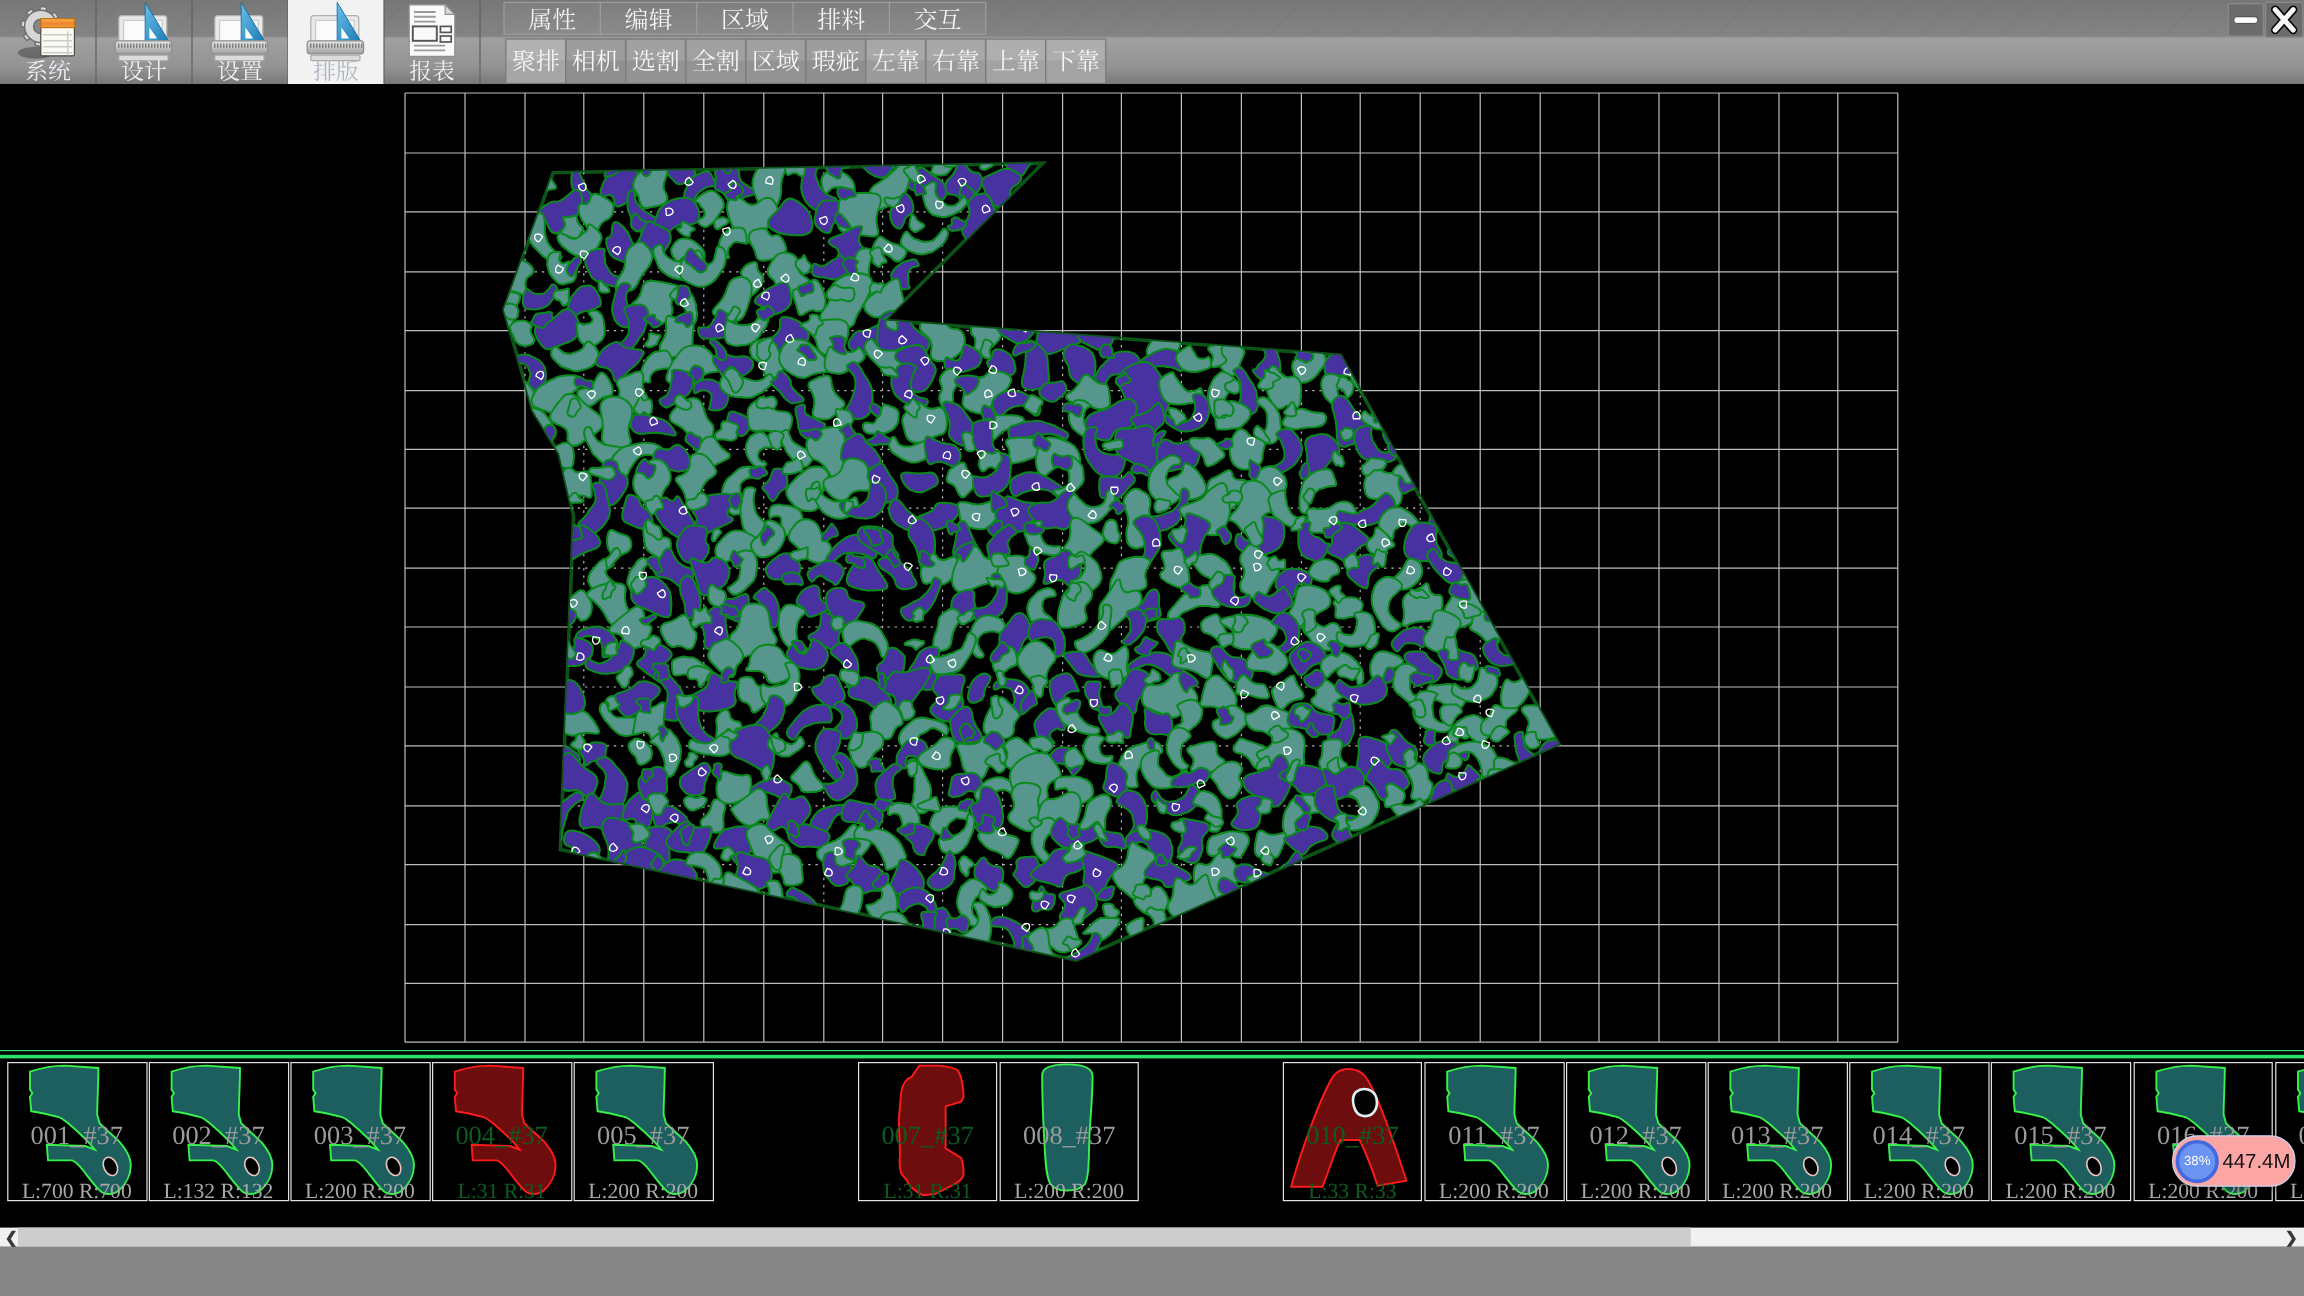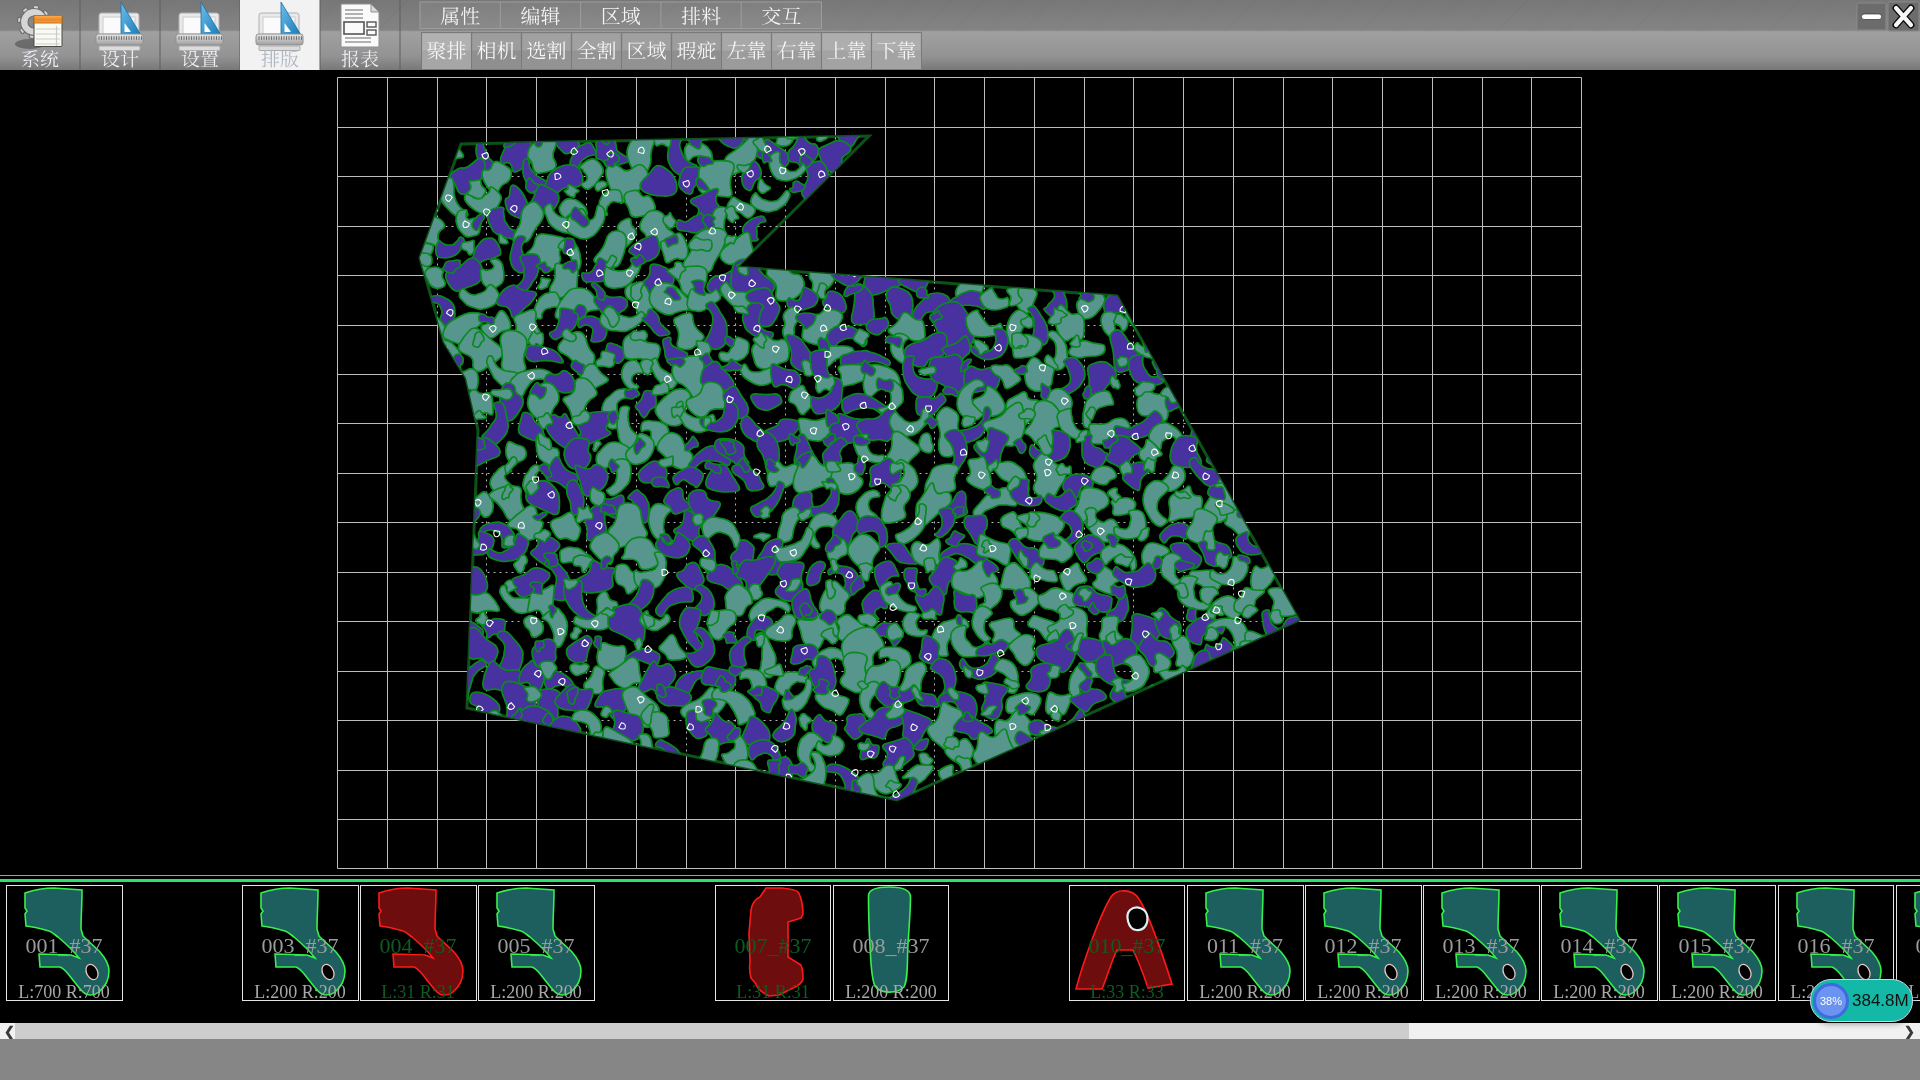--- a/index.html
+++ b/index.html
@@ -3,21 +3,21 @@
 html,body{margin:0;padding:0;width:1920px;height:1080px;background:#000;overflow:hidden;font-family:"Liberation Sans",sans-serif}
 #thumbs{position:absolute;left:0;top:883px;width:1553px;height:141px;background:#000}
 .cell{position:absolute;top:2px;width:114.5px;height:113.5px;border:1px solid #e4e4e4;background:#000}
 .tt{font:22px "Liberation Serif",serif;text-anchor:middle}
 .tl{font:18px "Liberation Serif",serif;text-anchor:middle}
 #gl1{position:absolute;left:0;top:875px;width:1920px;height:1px;background:#2ee06e}
 #gl2{position:absolute;left:0;top:879px;width:1920px;height:3px;background:#2ee06e}
 #sb{position:absolute;left:0;top:1023px;width:1920px;height:16px;background:#f1f1f1}
 #sbthumb{position:absolute;left:15px;top:0;width:1394px;height:16px;background:#cdcdcd}
 #bot{position:absolute;left:0;top:1039px;width:1920px;height:41px;background:#868686}
-#pill{position:absolute;left:1810px;top:979px;width:101px;height:41px;background:#14b8a6;border-radius:21px;border:1px solid #c9d4ef;box-shadow:0 2px 6px rgba(0,0,0,0.35)}
+#pill{position:absolute;left:1810px;top:946px;width:101px;height:41px;background:#fca5a5;border-radius:21px;border:1px solid #c9d4ef;box-shadow:0 2px 6px rgba(0,0,0,0.35)}
 #pillc{position:absolute;left:2px;top:2.5px;width:30px;height:30px;background:#6b93f0;border:3px solid #4169e1;border-radius:50%;color:#fff;font-size:11px;line-height:30px;text-align:center}
 #pillt{position:absolute;left:41px;top:11px;color:#111;font-size:17px}
 .arr{position:absolute;top:1px;color:#3a3a3a;font:bold 13px "Liberation Sans",sans-serif;line-height:15px}
 </style></head><body>
 <svg width="1920" height="70" style="position:absolute;left:0;top:0">
 <defs>
 <linearGradient id="tbg" x1="0" y1="0" x2="0" y2="1">
 <stop offset="0" stop-color="#7e7e7e"></stop>
         <stop offset="0.42" stop-color="#8b8b8b"></stop>
 <stop offset="0.46" stop-color="#a0a0a0"></stop>
@@ -1266,20 +1266,29 @@
 <div id="thumbs">
     <div class="cell" style="left:6.0px">
 <svg width="114" height="114" viewBox="0 0 114 114" style="overflow:visible">
 <g transform="translate(3,-2)">
           <path d="M15,9 C24,6 36,4 44,4 L72,6 C72,20 71,33 71,45 L73,52 C78,57 85,63 90,68 C96,75 99,81 99,87 C99,95 95,103 89,108 C84,112 77,112 73,108 C68,103 63,96 59,91 C55,86 53,84 50,83 L30,83 L29,70 L61,71 L69,74 C63,66 55,59 48,53 C44,50 42,48 39,47 C32,45 24,43 16,42 L15,30 L17,27 L15,24 Z" fill="#1d5f5f" stroke="#37f04a" stroke-width="1.6"></path>
           <ellipse cx="82" cy="88" rx="5.5" ry="8" transform="rotate(-25 82 88)" fill="#000" stroke="#eec6c6" stroke-width="1.3"></ellipse>
         </g>
 <text x="57" y="67" class="tt" fill="#9b9b9b">001_#37</text>
 <text x="57" y="112" class="tl" fill="#a8a8a8">L:700 R:700</text>
 </svg></div>
+    <div class="cell" style="left:124.1px">
+<svg width="114" height="114" viewBox="0 0 114 114" style="overflow:visible">
+<g transform="translate(3,-2)">
+          <path d="M15,9 C24,6 36,4 44,4 L72,6 C72,20 71,33 71,45 L73,52 C78,57 85,63 90,68 C96,75 99,81 99,87 C99,95 95,103 89,108 C84,112 77,112 73,108 C68,103 63,96 59,91 C55,86 53,84 50,83 L30,83 L29,70 L61,71 L69,74 C63,66 55,59 48,53 C44,50 42,48 39,47 C32,45 24,43 16,42 L15,30 L17,27 L15,24 Z" fill="#1d5f5f" stroke="#37f04a" stroke-width="1.6"></path>
+          <ellipse cx="82" cy="88" rx="5.5" ry="8" transform="rotate(-25 82 88)" fill="#000" stroke="#eec6c6" stroke-width="1.3"></ellipse>
+        </g>
+<text x="57" y="67" class="tt" fill="#9b9b9b">002_#37</text>
+<text x="57" y="112" class="tl" fill="#a8a8a8">L:132 R:132</text>
+</svg></div>
     <div class="cell" style="left:242.2px">
 <svg width="114" height="114" viewBox="0 0 114 114" style="overflow:visible">
 <g transform="translate(3,-2)">
           <path d="M15,9 C24,6 36,4 44,4 L72,6 C72,20 71,33 71,45 L73,52 C78,57 85,63 90,68 C96,75 99,81 99,87 C99,95 95,103 89,108 C84,112 77,112 73,108 C68,103 63,96 59,91 C55,86 53,84 50,83 L30,83 L29,70 L61,71 L69,74 C63,66 55,59 48,53 C44,50 42,48 39,47 C32,45 24,43 16,42 L15,30 L17,27 L15,24 Z" fill="#1d5f5f" stroke="#37f04a" stroke-width="1.6"></path>
           <ellipse cx="82" cy="88" rx="5.5" ry="8" transform="rotate(-25 82 88)" fill="#000" stroke="#eec6c6" stroke-width="1.3"></ellipse>
         </g>
 <text x="57" y="67" class="tt" fill="#9b9b9b">003_#37</text>
 <text x="57" y="112" class="tl" fill="#a8a8a8">L:200 R:200</text>
 </svg></div>
     <div class="cell" style="left:360.29999999999995px">
@@ -1386,13 +1395,13 @@
 </svg></div>
   </div>
 <div id="sb">
     <div id="sbthumb"></div>
     <span class="arr" style="left:4px">❮</span>
     <span class="arr" style="left:1904px">❯</span>
   </div>
 <div id="bot"></div>
 <div id="pill">
     <div id="pillc">38%</div>
-    <div id="pillt">384.8M</div>
+    <div id="pillt">447.4M</div>
   </div>
 </body></html>

